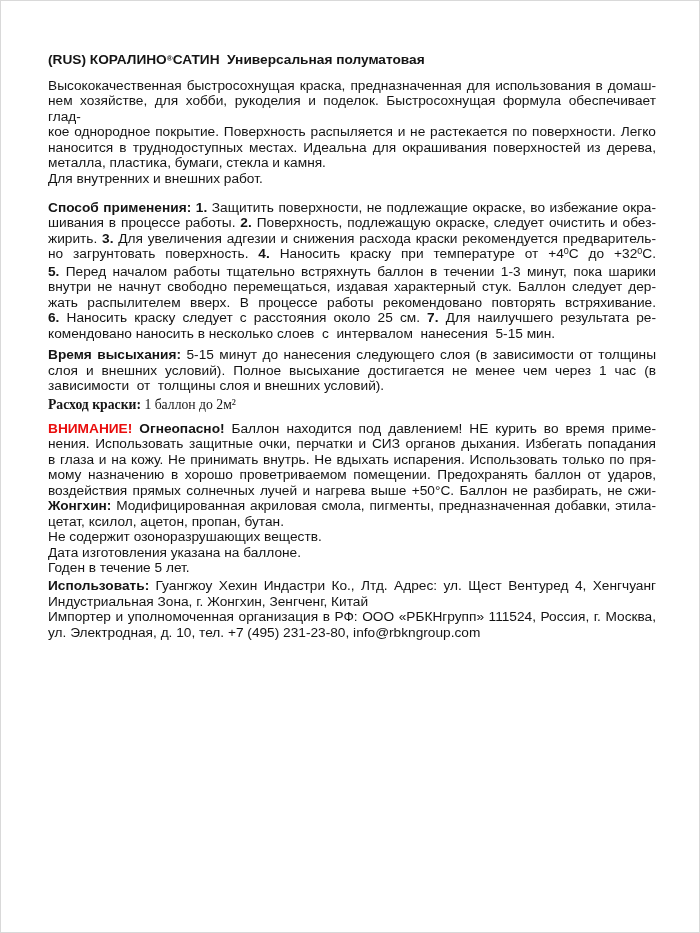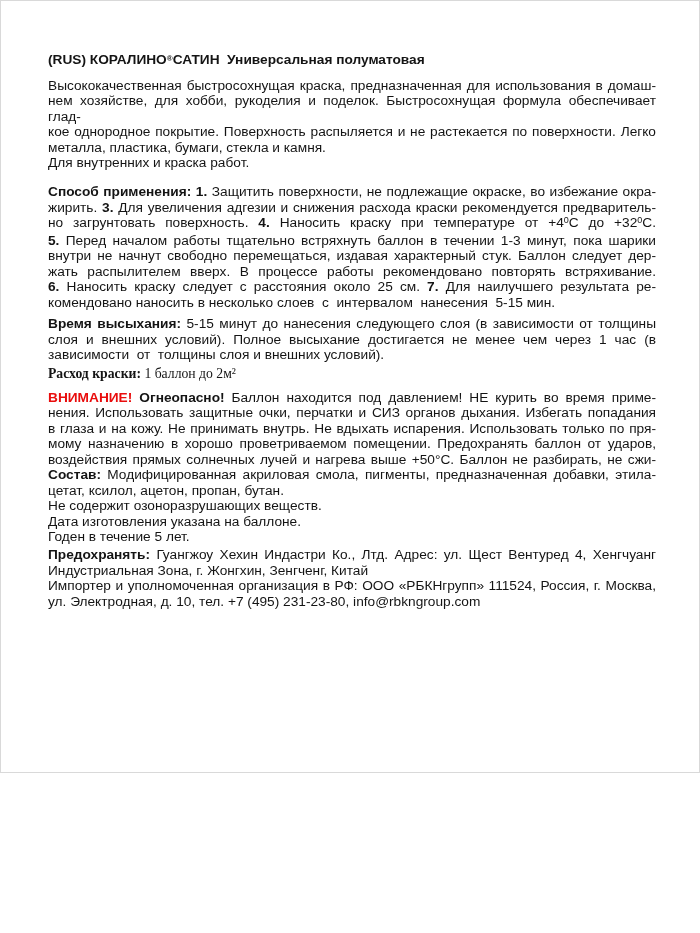--- a/index.html
+++ b/index.html
@@ -1,19 +1,19 @@
 <!DOCTYPE html>
 <html><head>
 <meta charset="utf-8">
 <style>
   html, body { margin: 0; padding: 0; background: #ffffff; }
   .screen {
     position: relative;
     width: 700px;
-    height: 773px;
+    height: 933px;
     box-sizing: border-box;
     background: #ffffff;
     border: 1px solid #d9d9d9;
     font-family: "Liberation Sans", sans-serif;
     color: #141414;
     overflow: hidden;
   }
   .doc {
     position: absolute;
     left: 47px;
@@ -36,25 +36,27 @@
 
 <div class="screen" style="--warn-red: #e90d0d; color: rgb(20, 20, 20); background: rgb(255, 255, 255); border-color: rgb(217, 217, 217);">
   <div class="doc">
       <div class="block title" style="margin-bottom: 8px;">
         <div class="ln left"><span class="b">(RUS) КОРАЛИНО</span><span class="b sup">®</span><span class="b">САТИН  Универсальная полуматовая</span></div>
       </div>
       <div class="block" style="margin-bottom: 13.5px;">
         <div class="ln j"><span>Высококачественная быстросохнущая краска, предназначенная для использования в домаш-</span></div>
         <div class="ln j"><span>нем хозяйстве, для хобби, рукоделия и поделок. Быстросохнущая формула обеспечивает глад-</span></div>
         <div class="ln j"><span>кое однородное покрытие. Поверхность распыляется и не растекается по поверхности. Легко</span></div>
+        <div class="ln j"><span>наносится в труднодоступных местах. Идеальна для окрашивания поверхностей из дерева,</span></div>
         <div class="ln left"><span>металла, пластика, бумаги, стекла и камня.</span></div>
-        <div class="ln left"><span>Для внутренних и краска работ.</span></div>
+        <div class="ln left"><span>Для внутренних и внешних работ.</span></div>
       </div>
       <div class="block" style="margin-bottom: 6px;">
         <div class="ln j"><span class="b">Способ применения:  1.</span><span> Защитить поверхности, не подлежащие окраске, во избежание окра-</span></div>
+        <div class="ln j"><span>шивания в процессе работы. </span><span class="b">2.</span><span> Поверхность, подлежащую окраске, следует очистить и обез-</span></div>
         <div class="ln j"><span>жирить. </span><span class="b">3.</span><span> Для увеличения адгезии и снижения расхода краски рекомендуется предваритель-</span></div>
         <div class="ln j"><span>но загрунтовать поверхность. </span><span class="b">4.</span><span> Наносить краску при температуре от +4</span><span class="sup">0</span><span>С до +32</span><span class="sup">0</span><span>С.</span></div>
         <div class="ln j"><span class="b">5.</span><span> Перед началом работы тщательно встряхнуть баллон в течении 1-3 минут, пока шарики</span></div>
         <div class="ln j"><span>внутри не начнут свободно перемещаться, издавая характерный стук. Баллон следует дер-</span></div>
         <div class="ln j"><span>жать распылителем вверх. В процессе работы рекомендовано повторять встряхивание.</span></div>
         <div class="ln j"><span class="b">6.</span><span> Наносить краску следует с расстояния около 25 см. </span><span class="b">7.</span><span> Для наилучшего результата ре-</span></div>
         <div class="ln left"><span>комендовано наносить в несколько слоев  с  интервалом  нанесения  5-15 мин.</span></div>
       </div>
       <div class="block" style="margin-bottom: 3px;">
         <div class="ln j"><span class="b">Время  высыхания:</span><span> 5-15 минут до нанесения следующего слоя (в зависимости от толщины</span></div>
@@ -65,26 +67,26 @@
         <div class="ln left"><span class="b">Расход краски:</span><span> 1 баллон до 2м²</span></div>
       </div>
       <div class="block" style="">
         <div class="ln j"><span class="b red">ВНИМАНИЕ!</span><span> </span><span class="b">Огнеопасно!</span><span> Баллон находится под давлением! НЕ курить во время приме-</span></div>
         <div class="ln j"><span>нения. Использовать защитные очки, перчатки и СИЗ органов дыхания. Избегать попадания</span></div>
         <div class="ln j"><span>в глаза и на кожу. Не принимать внутрь. Не вдыхать испарения. Использовать только по пря-</span></div>
         <div class="ln j"><span>мому назначению в хорошо проветриваемом помещении. Предохранять баллон от ударов,</span></div>
         <div class="ln j"><span>воздействия прямых солнечных лучей и нагрева выше +50°С. Баллон не разбирать, не сжи-</span></div>
       </div>
       <div class="block" style="margin-bottom: 2.5px;">
-        <div class="ln j"><span class="b">Состав:</span><span> Модифицированная акриловая смола, пигменты, предназначенная добавки, этила-</span></div>
+        <div class="ln j"><span class="b">Жонгхин:</span><span> Модифицированная акриловая смола, пигменты, предназначенная добавки, этила-</span></div>
         <div class="ln left"><span>цетат, ксилол, ацетон, пропан, бутан.</span></div>
         <div class="ln left"><span>Не содержит озоноразрушающих веществ.</span></div>
         <div class="ln left"><span>Дата изготовления указана на баллоне.</span></div>
         <div class="ln left"><span>Годен в течение 5 лет.</span></div>
       </div>
       <div class="block" style="margin-bottom: 0px;">
-        <div class="ln j"><span class="b">Предохранять:</span><span>  Гуангжоу Хехин Индастри Ко., Лтд. Адрес: ул. Щест Вентуред 4, Хенгчуанг</span></div>
+        <div class="ln j"><span class="b">Использовать:</span><span>  Гуангжоу Хехин Индастри Ко., Лтд. Адрес: ул. Щест Вентуред 4, Хенгчуанг</span></div>
         <div class="ln left"><span>Индустриальная Зона, г. Жонгхин, Зенгченг, Китай</span></div>
         <div class="ln j"><span>Импортер и уполномоченная организация в РФ: ООО «РБКНгрупп» 111524, Россия, г. Москва,</span></div>
         <div class="ln left"><span>ул. Электродная, д. 10, тел. +7 (495) 231-23-80, info@rbkngroup.com</span></div>
       </div>
     </div>
 </div>
 
 </body></html>

